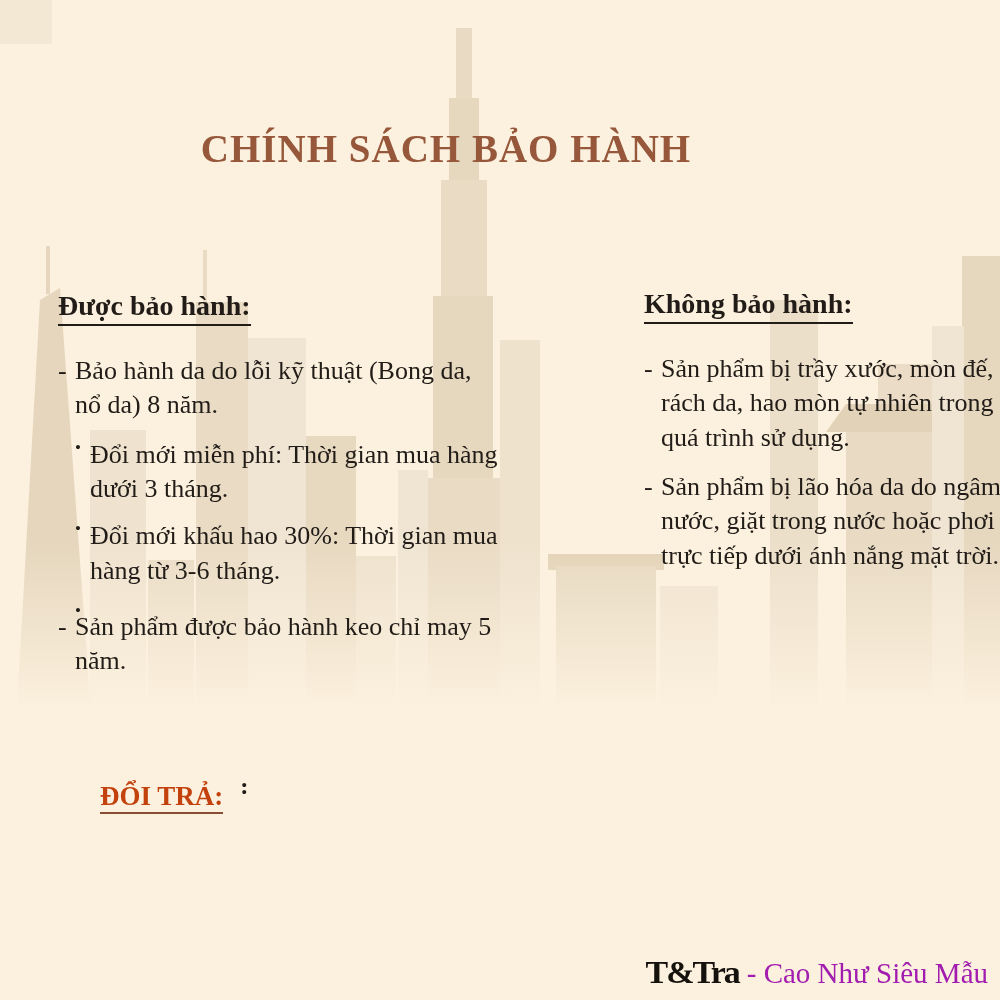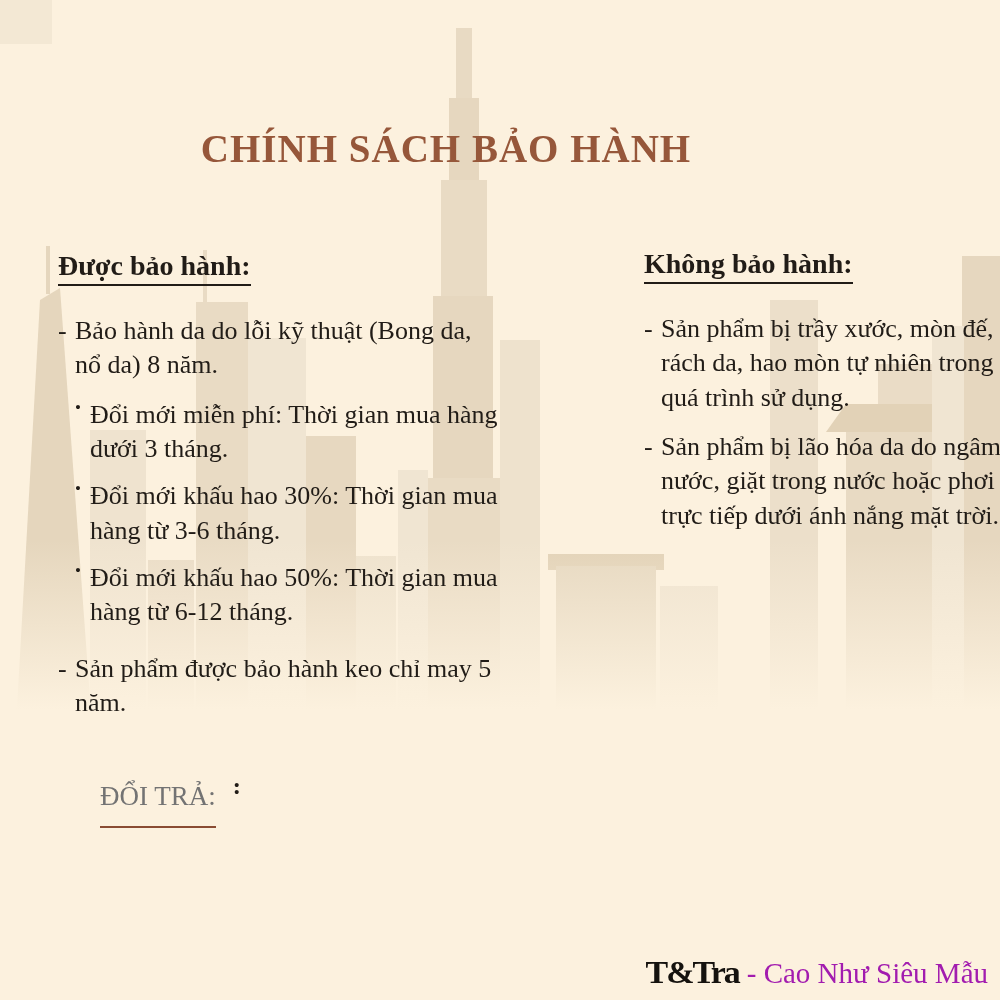--- a/index.html
+++ b/index.html
@@ -17,21 +17,21 @@
 
   .page-title {
     position: absolute;
     top: 126px; left: 0; width: 892px;
     text-align: center;
     font-size: 39px; font-weight: 700;
     letter-spacing: 1px;
     color: #96573a;
   }
 
-  .col { position: absolute; }
+  .col { position: absolute; margin-top: 40px; }
   .col-left  { left: 58px;  top: 250px; width: 442px; }
   .col-right { left: 644px; top: 248px; width: 380px; }
 
   .col-heading {
     display: inline-block;
     font-size: 28px; font-weight: 700;
     border-bottom: 2.5px solid #211c17;
     padding-bottom: 2px;
     margin-bottom: 28px;
   }
@@ -51,24 +51,24 @@
   }
   .item.dot .bullet { font-size: 17px; top: -1px; left: 2px; }
 
   .exchange {
     position: absolute;
     left: 100px; top: 776px;
     display: flex; align-items: flex-start; gap: 16px;
     width: 860px;
   }
   .exchange-label {
-    font-size: 27px; font-weight: 400;
-    color: #737373;
+    font-size: 27px; font-weight: 700;
+    color: #c2410c;
     border-bottom: 2.5px solid #8a4c33;
-    padding-bottom: 14px;
+    padding-bottom: 0;
     margin-top: 5px;
     white-space: nowrap;
   }
   .exchange-items .item { margin-bottom: 7px; white-space: nowrap; }
   .exchange-items .item { font-size: 27px; }
 
   .footer {
     position: absolute;
     right: 12px; bottom: 8px;
     display: flex; align-items: center; gap: 8px; margin-top: 16px;
@@ -143,21 +143,20 @@
       <div class="item sub dot">
         <span class="bullet">•</span>
         <span class="item-text">Đổi mới miễn phí: Thời gian mua hàng dưới 3 tháng.</span>
       </div>
       <div class="item sub dot">
         <span class="bullet">•</span>
         <span class="item-text">Đổi mới khấu hao 30%: Thời gian mua hàng từ 3-6 tháng.</span>
       </div>
       <div class="item sub dot">
         <span class="bullet">•</span>
-        <span class="item-text">Đổi mới khấu hao 50%: Thời gian mua hàng từ 6-12 tháng.</span>
       </div>
       <div class="item dash gap-top">
         <span class="bullet">-</span>
         <span class="item-text">Sản phẩm được bảo hành keo chỉ may 5 năm.</span>
       </div>
     </div>
 
     <div class="col col-right">
       <div class="col-heading">Không bảo hành:</div>
 

